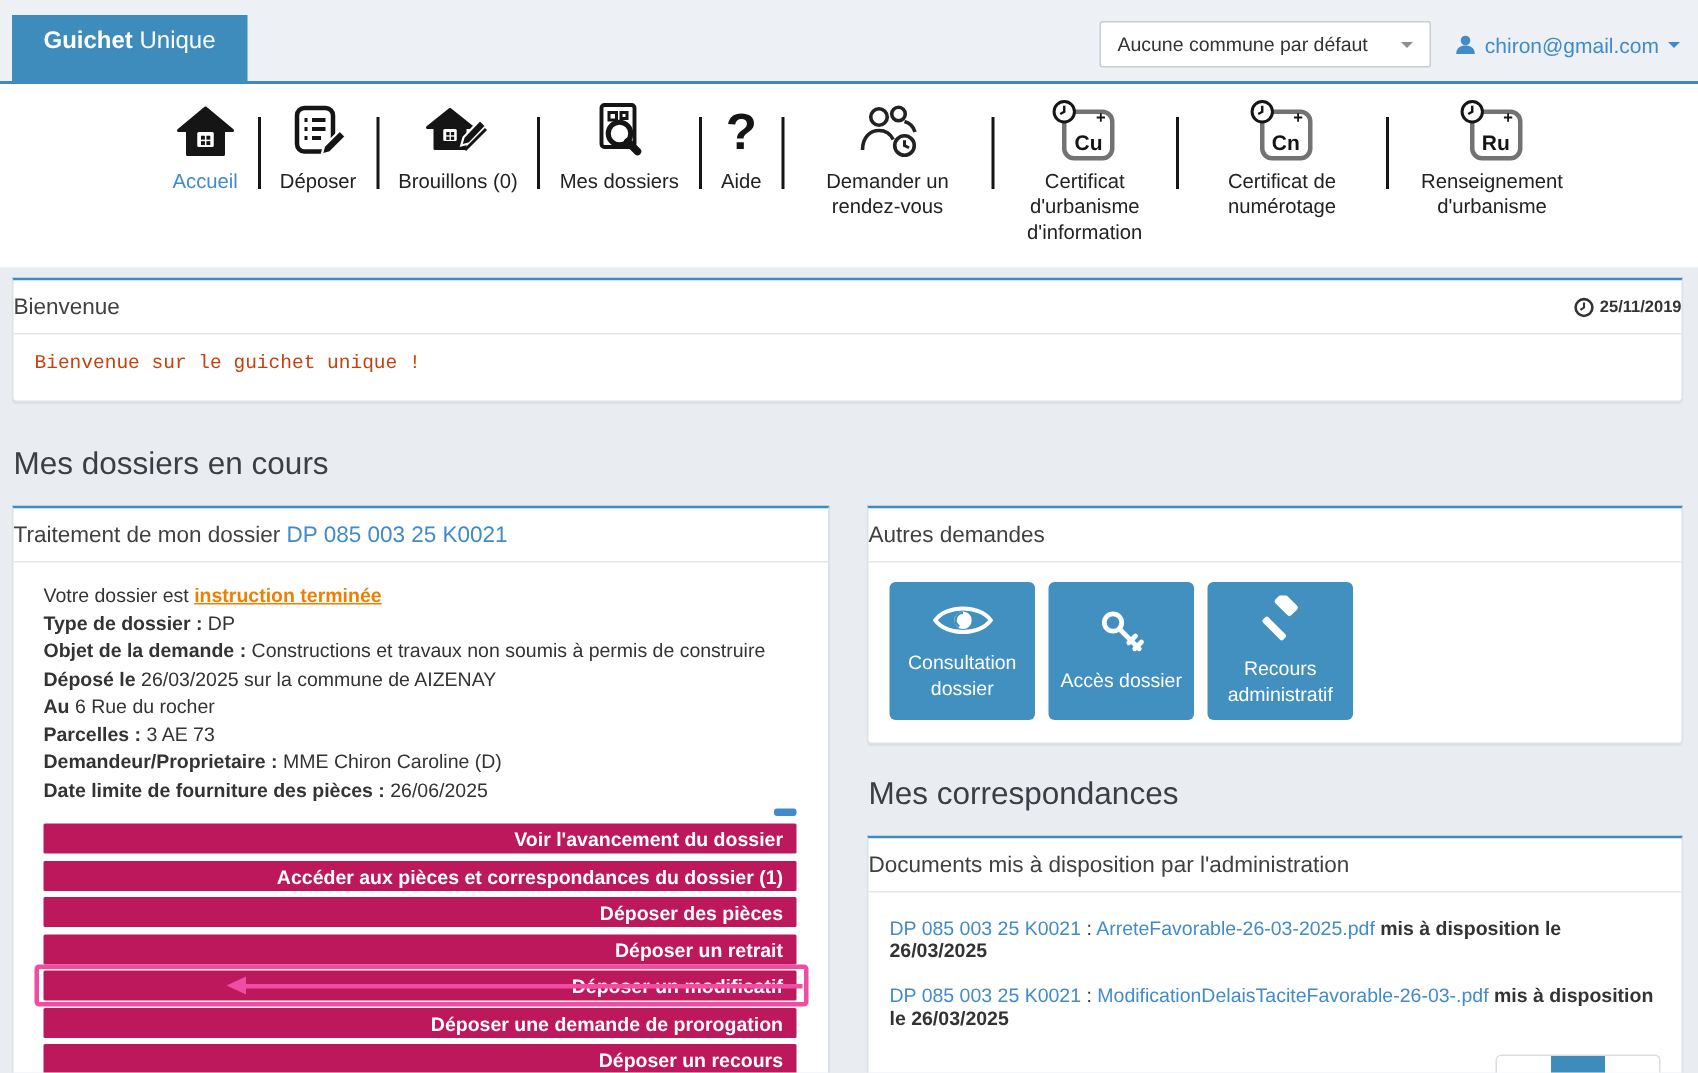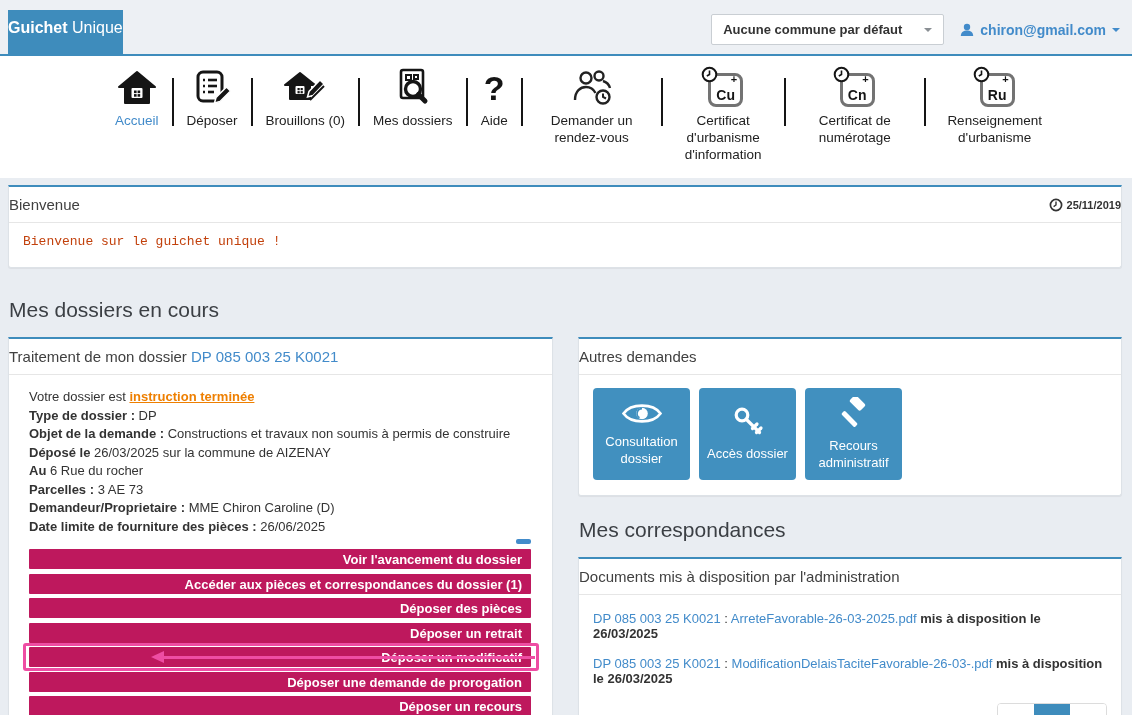--- a/index.html
+++ b/index.html
@@ -11,24 +11,24 @@
     overflow:hidden;
     position:relative;
   }
   
   .header-top{
     height:56px; background:#edf0f4; border-bottom:2px solid #3e8cbc;
     display:flex; justify-content:space-between; align-items:flex-start;
   }
   .brand{
     margin:10px 0 0 8px; background:#3e8cbc; color:#fff;
-    font-size:16px; padding:9px 0; height:44px; cursor:pointer;
+    font-size:16px; padding:9px 21px; height:44px; cursor:pointer;
   }
   .brand .b{ font-weight:bold; }
-  .header-right{ display:flex; gap:16px; margin:14px 12px 0 0;font-weight:bold; }
+  .header-right{ display:flex; gap:16px; margin:14px 12px 0 0; }
   .commune-select{
     border:1px solid #c9ced3; background:#fff; border-radius:2px;
     height:31px; padding:0 11px; font-size:13px; color:#333;
     display:flex; align-items:center; gap:22px; cursor:pointer;
   }
   .caret{ width:0; height:0; border-left:4px solid transparent; border-right:4px solid transparent; border-top:4px solid #8a8f94; }
   .user{ display:flex; align-items:center; gap:6px; color:#428bca; font-size:14px; cursor:pointer; }
   .user .caret{ border-top-color:#428bca; }
   
   .nav{

